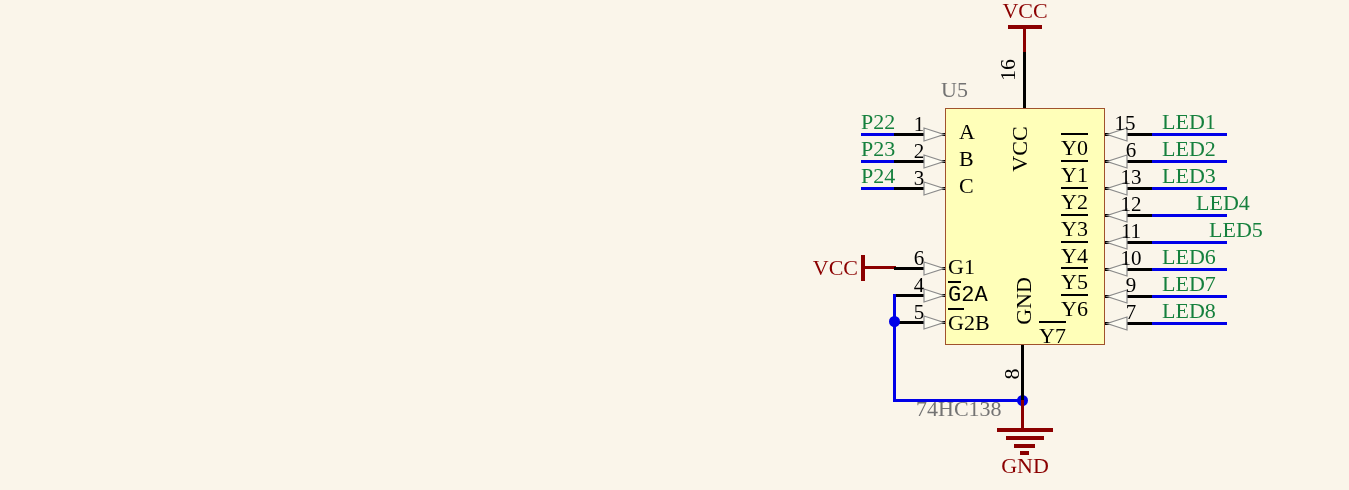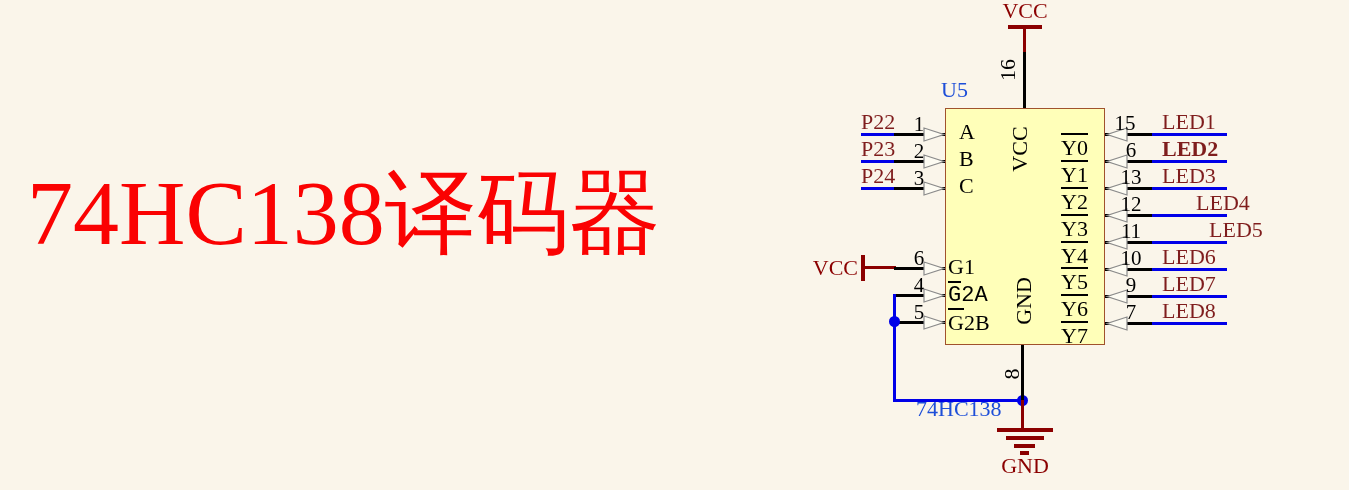--- a/index.html
+++ b/index.html
@@ -3,63 +3,62 @@
 <meta charset="utf-8">
 <style>
   html,body{margin:0;padding:0;}
   body{background:#FAF5EA;}
   #canvas{position:relative;width:1349px;height:490px;background:#FAF5EA;overflow:hidden;
           font-family:"Liberation Serif","DejaVu Serif",serif;}
   .t{position:absolute;font-size:22px;line-height:22px;white-space:nowrap;color:#000;}
   .title{position:absolute;left:27px;top:167px;font-size:92px;line-height:1;color:#FA0202;white-space:nowrap;}
   .chipbody{position:absolute;left:945px;top:108px;width:160px;height:237px;background:#FFFFB9;
             border:1.6px solid #A0522D;box-sizing:border-box;}
-  .blue{color:#1d4ed8;}
-  .net{color:#7f1d1d;}
+  .blue{color:#737373;}
+  .net{color:#15803d;}
   .pwr{color:#8B0000;}
   .wire{position:absolute;height:3px;background:#0000E8;}
   .vwire{position:absolute;width:3px;background:#0000E8;}
   .pin{position:absolute;height:3px;background:#000;}
   .vpin{position:absolute;width:3px;background:#000;}
   .stub{position:absolute;background:#8B0000;}
   .dot{position:absolute;width:11px;height:11px;border-radius:50%;background:#0000E8;}
   .num{text-align:center;font-size:21px;}
   .bar{display:inline-block;border-top:2.5px solid #000;padding-top:2px;}
   .bar:empty{border:none;padding:0;}
   .ylab{text-align:right;width:58px;margin-top:16px;}
   .rot{position:absolute;display:flex;align-items:center;justify-content:center;
        transform:rotate(-90deg);font-size:22px;line-height:22px;white-space:nowrap;}
   svg.tri{position:absolute;}
 </style>
 </head>
 <body>
 
 <div id="canvas">
 
-  <div class="title">74HC138译码器</div>
 
   <div class="chipbody"></div>
   <div class="t blue" style="left:941px;top:79px;">U5</div>
   <div class="t blue" style="left:916px;top:351px;margin-top:47px;">74HC138</div>
 
   <div class="t" style="left:959px;top:121px;">A</div>
   <div class="t" style="left:959px;top:148px;">B</div>
   <div class="t" style="left:959px;top:175px;">C</div>
   <div class="t" style="left:948px;top:256px;"><span class="bar"></span><span>G1</span></div>
   <div class="t" style="left:948px;top:281px;font-family:Liberation Mono, monospace;"><span class="bar">G</span><span>2A</span></div>
   <div class="t" style="left:948px;top:308px;"><span class="bar">G</span><span>2B</span></div>
 
   <div class="t ylab" style="left:1030px;top:117px;"><span class="bar">Y0</span></div>
   <div class="t ylab" style="left:1030px;top:144px;"><span class="bar">Y1</span></div>
   <div class="t ylab" style="left:1030px;top:171px;"><span class="bar">Y2</span></div>
   <div class="t ylab" style="left:1030px;top:198px;"><span class="bar">Y3</span></div>
   <div class="t ylab" style="left:1030px;top:225px;"><span class="bar">Y4</span></div>
   <div class="t ylab" style="left:1030px;top:251px;"><span class="bar">Y5</span></div>
   <div class="t ylab" style="left:1030px;top:278px;"><span class="bar">Y6</span></div>
-  <div class="t ylab" style="left:1030px;top:305px;"><span class="bar">Y7</span></div>
+  <div class="t ylab" style="left:1008px;top:305px;"><span class="bar">Y7</span></div>
 
   <div class="rot" style="left:990px;top:137px;width:60px;height:24px;">VCC</div>
   <div class="rot" style="left:994px;top:289px;width:60px;height:24px;">GND</div>
 
   <div class="t pwr" style="left:995px;top:0px;width:60px;text-align:center;">VCC</div>
   <div class="stub" style="left:1008px;top:25px;width:34px;height:4px;"></div>
   <div class="stub" style="left:1023px;top:28px;width:3px;height:25px;"></div>
   <div class="vpin" style="left:1023px;top:52px;height:56px;"></div>
   <div class="rot num" style="left:988px;top:60px;width:40px;height:20px;">16</div>
 
@@ -120,21 +119,21 @@
     </svg>
   <div class="t num" style="left:1104px;top:112px;width:42px;">15</div>
   <div class="t net" style="left:1162px;top:111px;">LED1</div>
   <div class="wire" style="left:1152px;top:133px;width:75px;"></div>
 
   <div class="pin" style="left:1105px;top:160px;width:47px;"></div>
   <svg class="tri" style="left:1105px;top:154px;" width="23" height="15">
       <path d="M22,1 L2,7.5 L22,14 Z" fill="#FDFBF2" stroke="#8a8a8a" stroke-width="1.2"></path>
     </svg>
   <div class="t num" style="left:1110px;top:139px;width:42px;">6</div>
-  <div class="t net" style="left:1162px;top:138px;font-weight:bold;">LED2</div>
+  <div class="t net" style="left:1162px;top:138px;">LED2</div>
   <div class="wire" style="left:1152px;top:160px;width:75px;"></div>
 
   <div class="pin" style="left:1105px;top:187px;width:47px;"></div>
   <svg class="tri" style="left:1105px;top:181px;" width="23" height="15">
       <path d="M22,1 L2,7.5 L22,14 Z" fill="#FDFBF2" stroke="#8a8a8a" stroke-width="1.2"></path>
     </svg>
   <div class="t num" style="left:1110px;top:166px;width:42px;">13</div>
   <div class="t net" style="left:1162px;top:165px;">LED3</div>
   <div class="wire" style="left:1152px;top:187px;width:75px;"></div>
 

